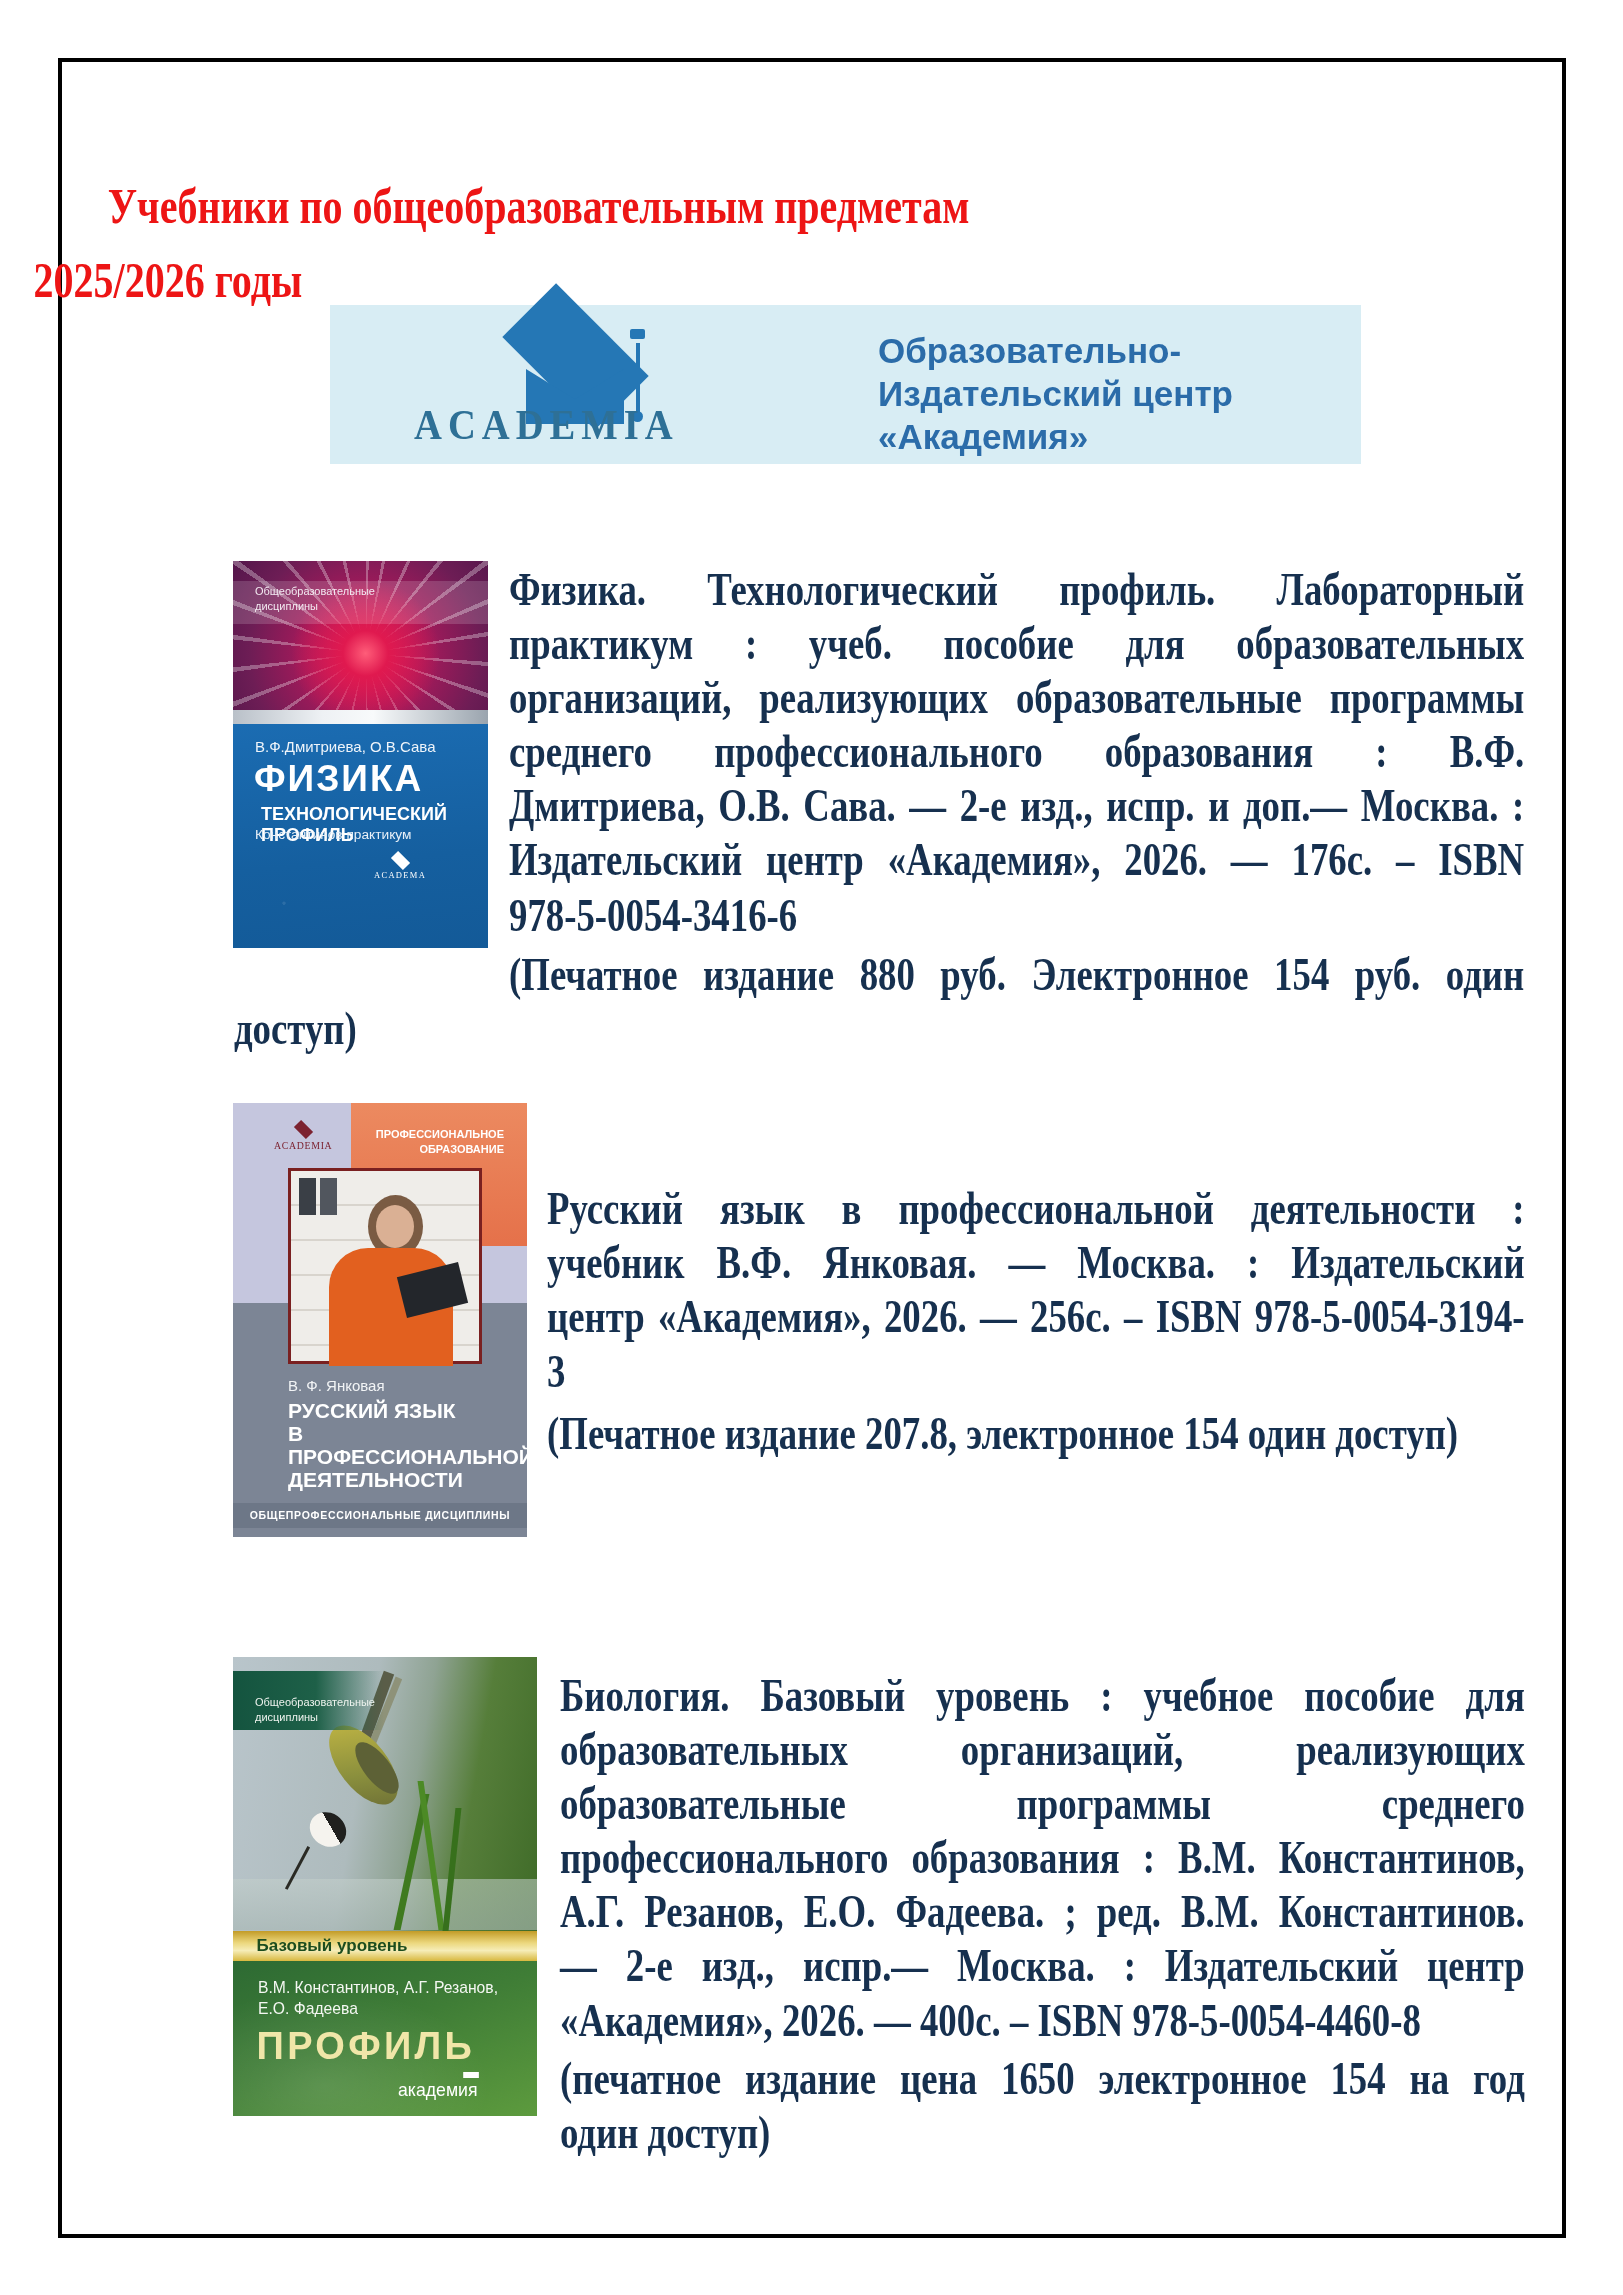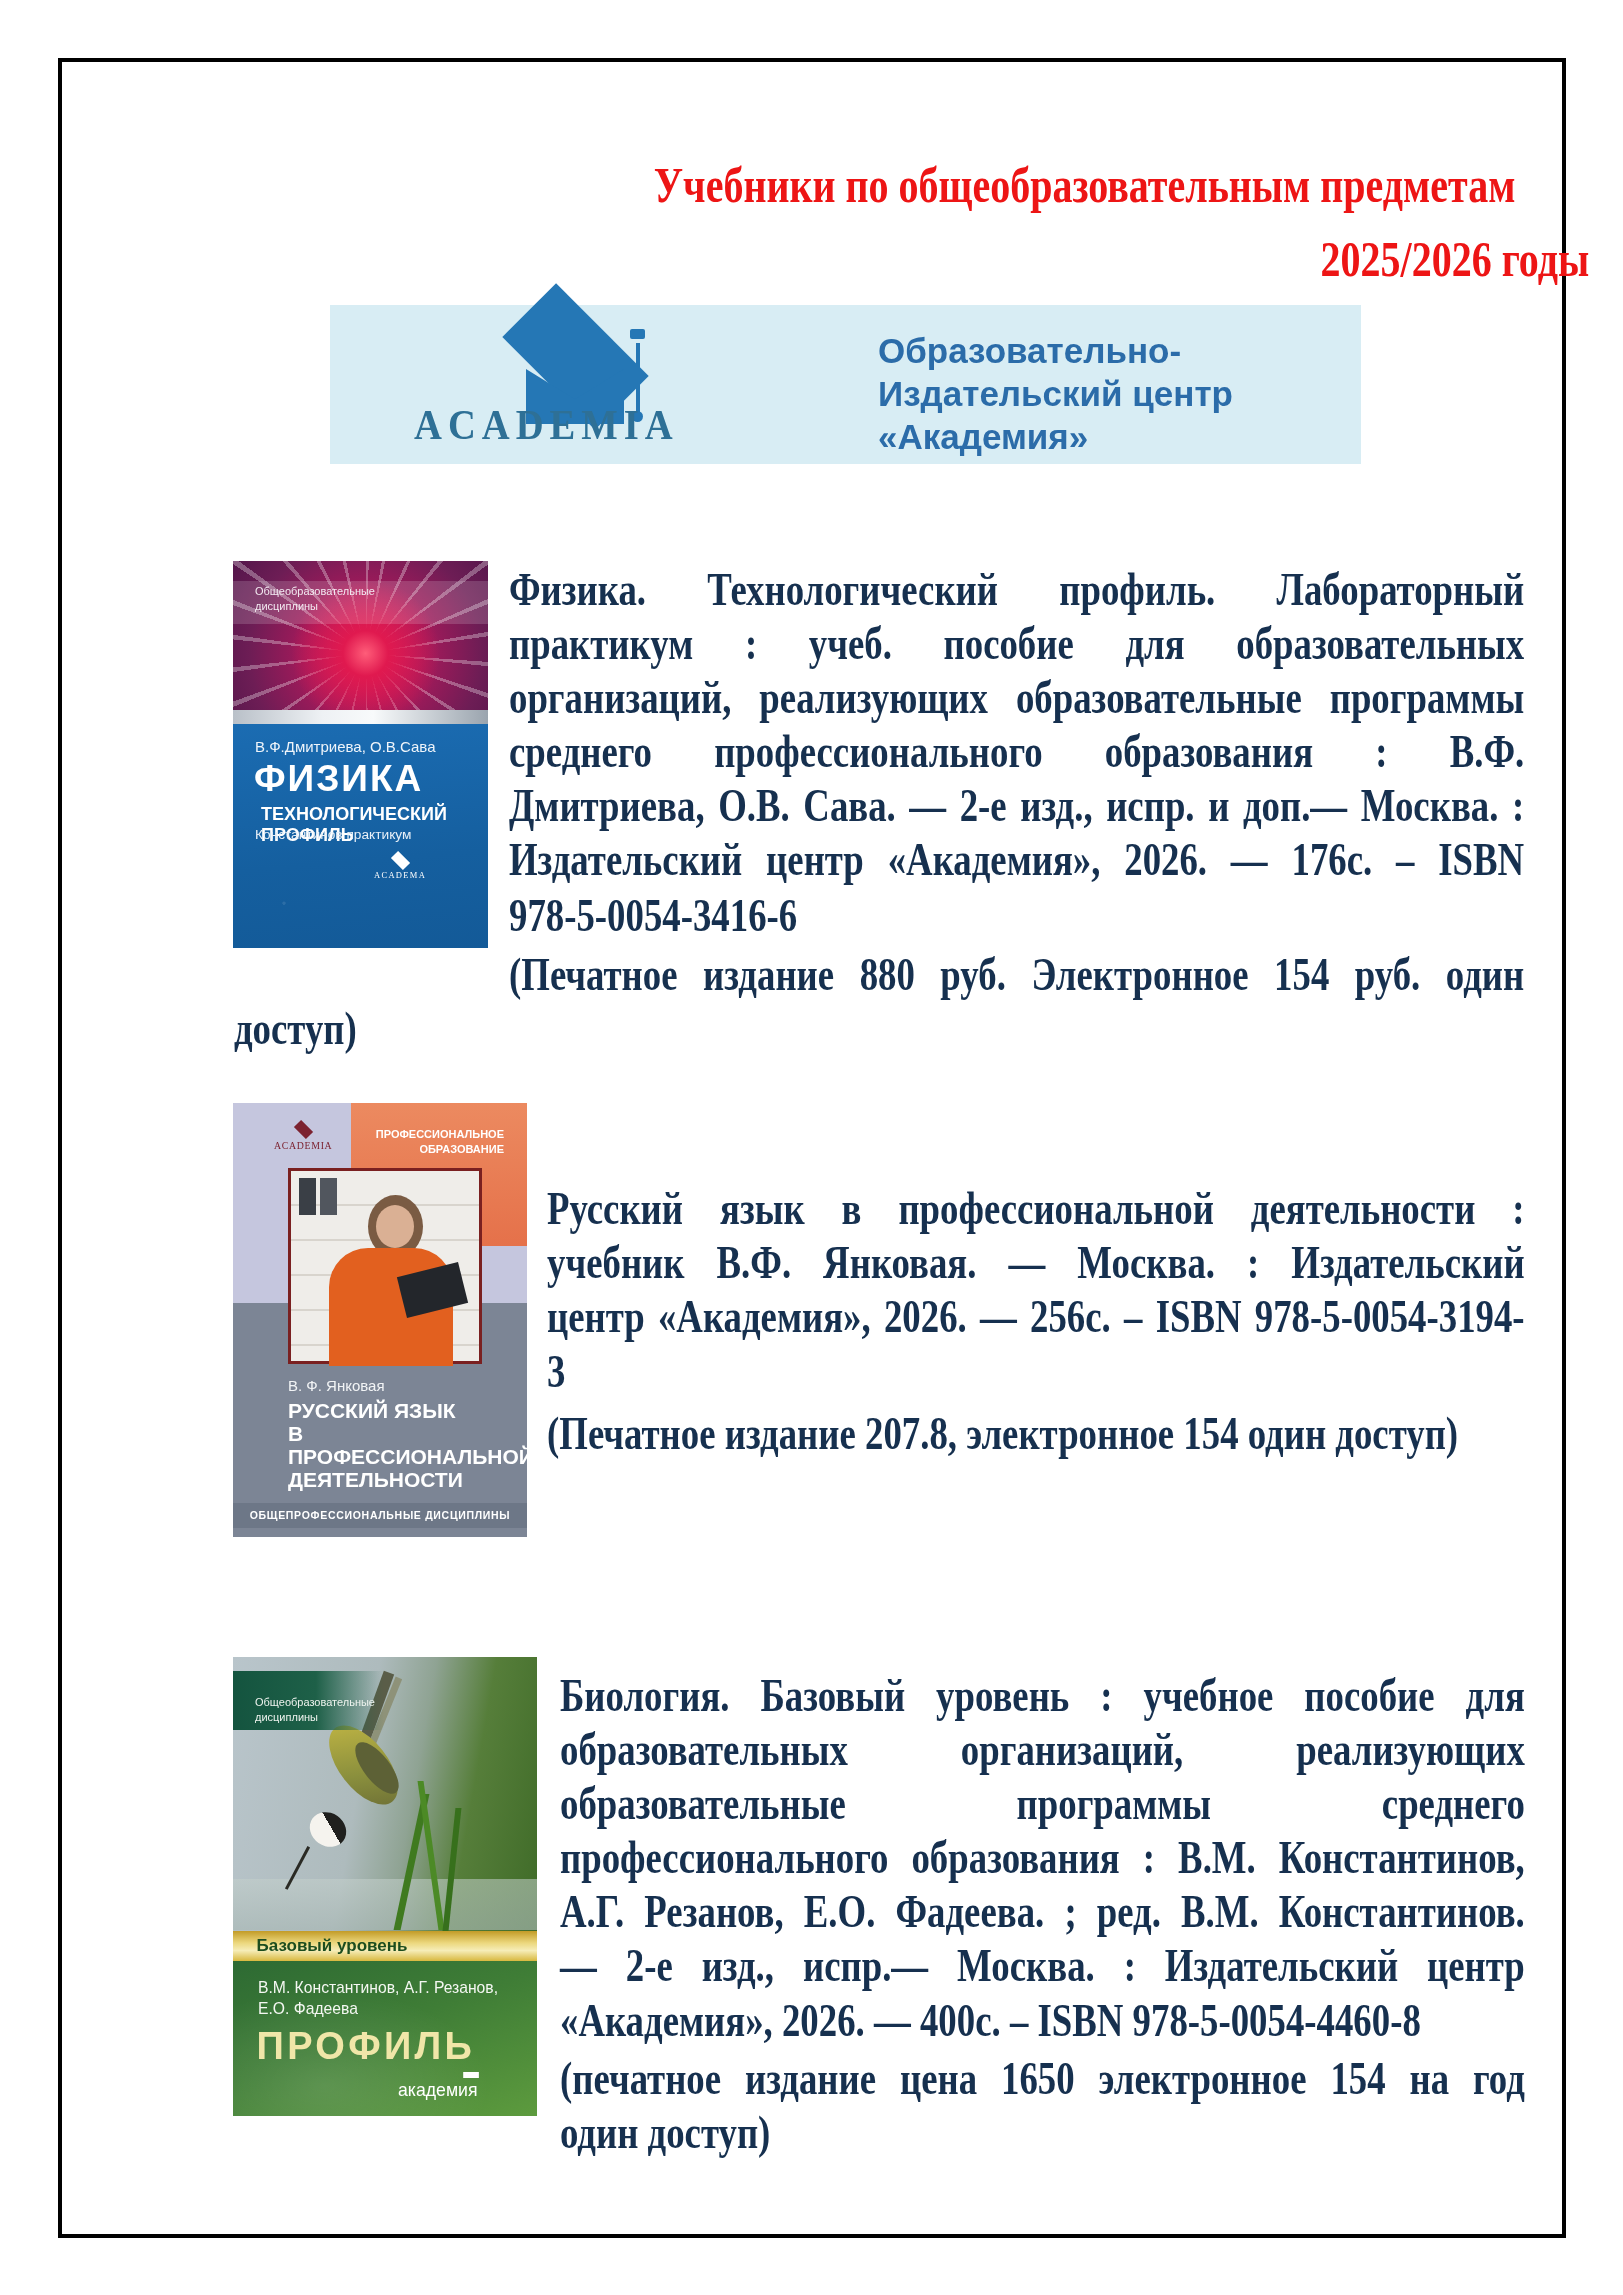--- a/index.html
+++ b/index.html
@@ -4,21 +4,21 @@
 <style>
   html,body{margin:0;padding:0;background:#ffffff;}
   #page{position:relative;width:1623px;height:2295px;background:#ffffff;overflow:hidden;
         font-family:"Liberation Serif","DejaVu Serif",serif;}
 
   
   .page-border{position:absolute;left:58px;top:58px;width:1508px;height:2180px;
                border:4.6px solid #000;box-sizing:border-box;}
 
   
-  .title-row{position:absolute;left:0;right:0;display:flex;justify-content:flex-end;}
+  .title-row{position:absolute;left:0;right:0;display:flex;justify-content:flex-start;margin-top:21px;}
   .doc-title{font-weight:bold;color:#ed1515;font-size:50px;line-height:59px;white-space:nowrap;
              transform:scaleX(0.80);}
 
   
   .bt{position:absolute;font-weight:bold;color:#16304f;font-size:46px;line-height:54px;
       transform:scaleX(0.80);transform-origin:0 0;white-space:nowrap;}
   .ml{white-space:pre-line;}
   .jl{text-align:justify;text-align-last:justify;}
 
   

